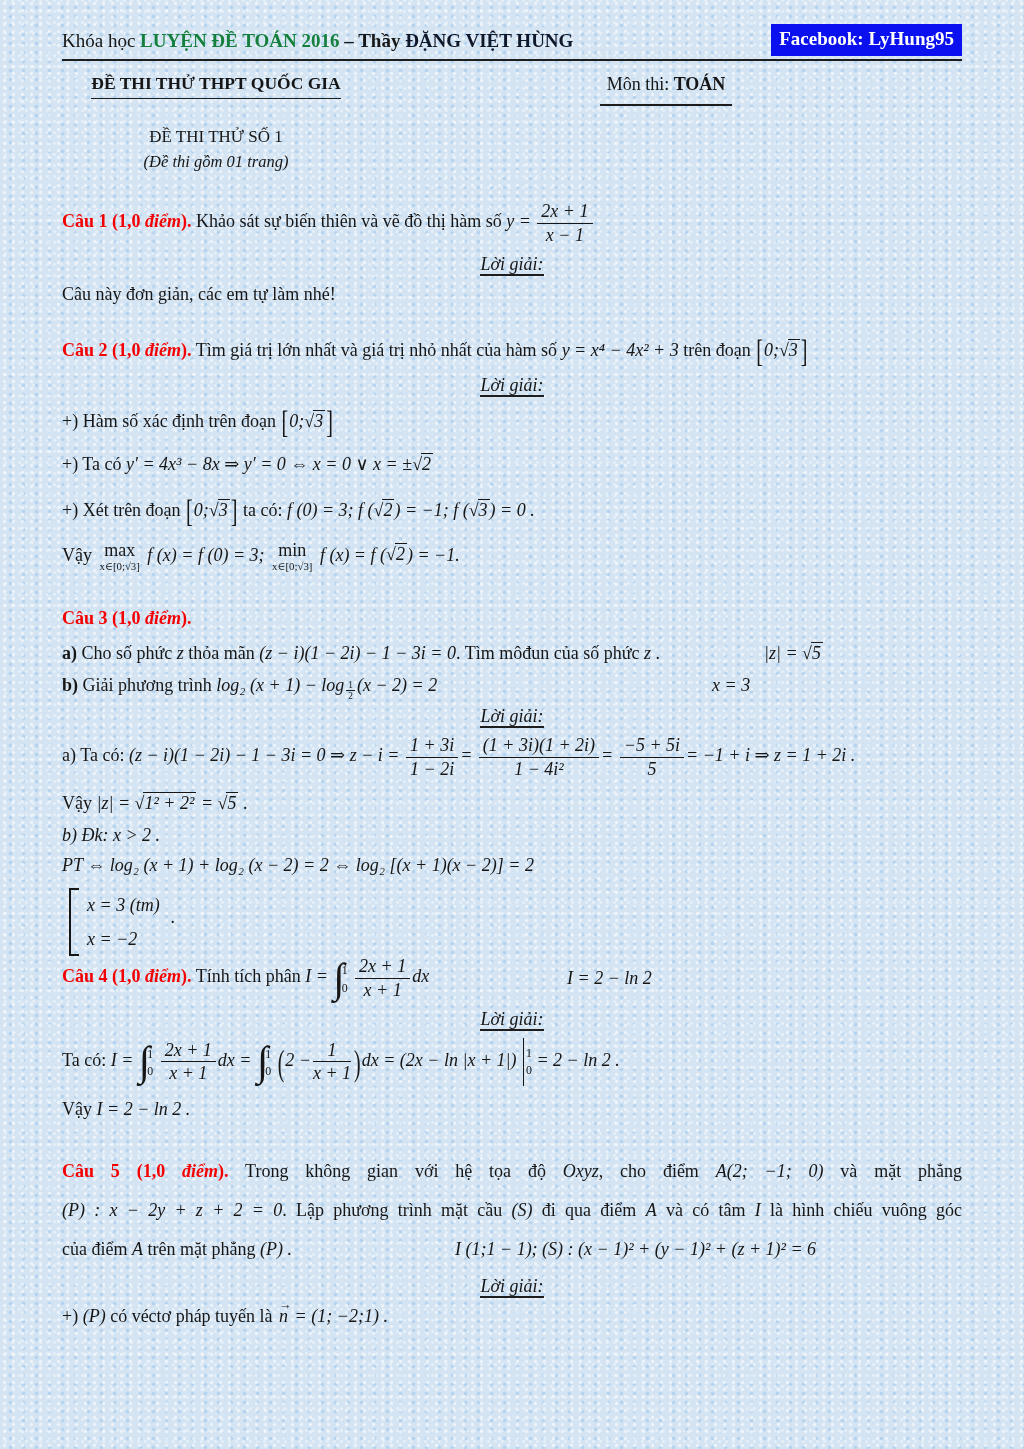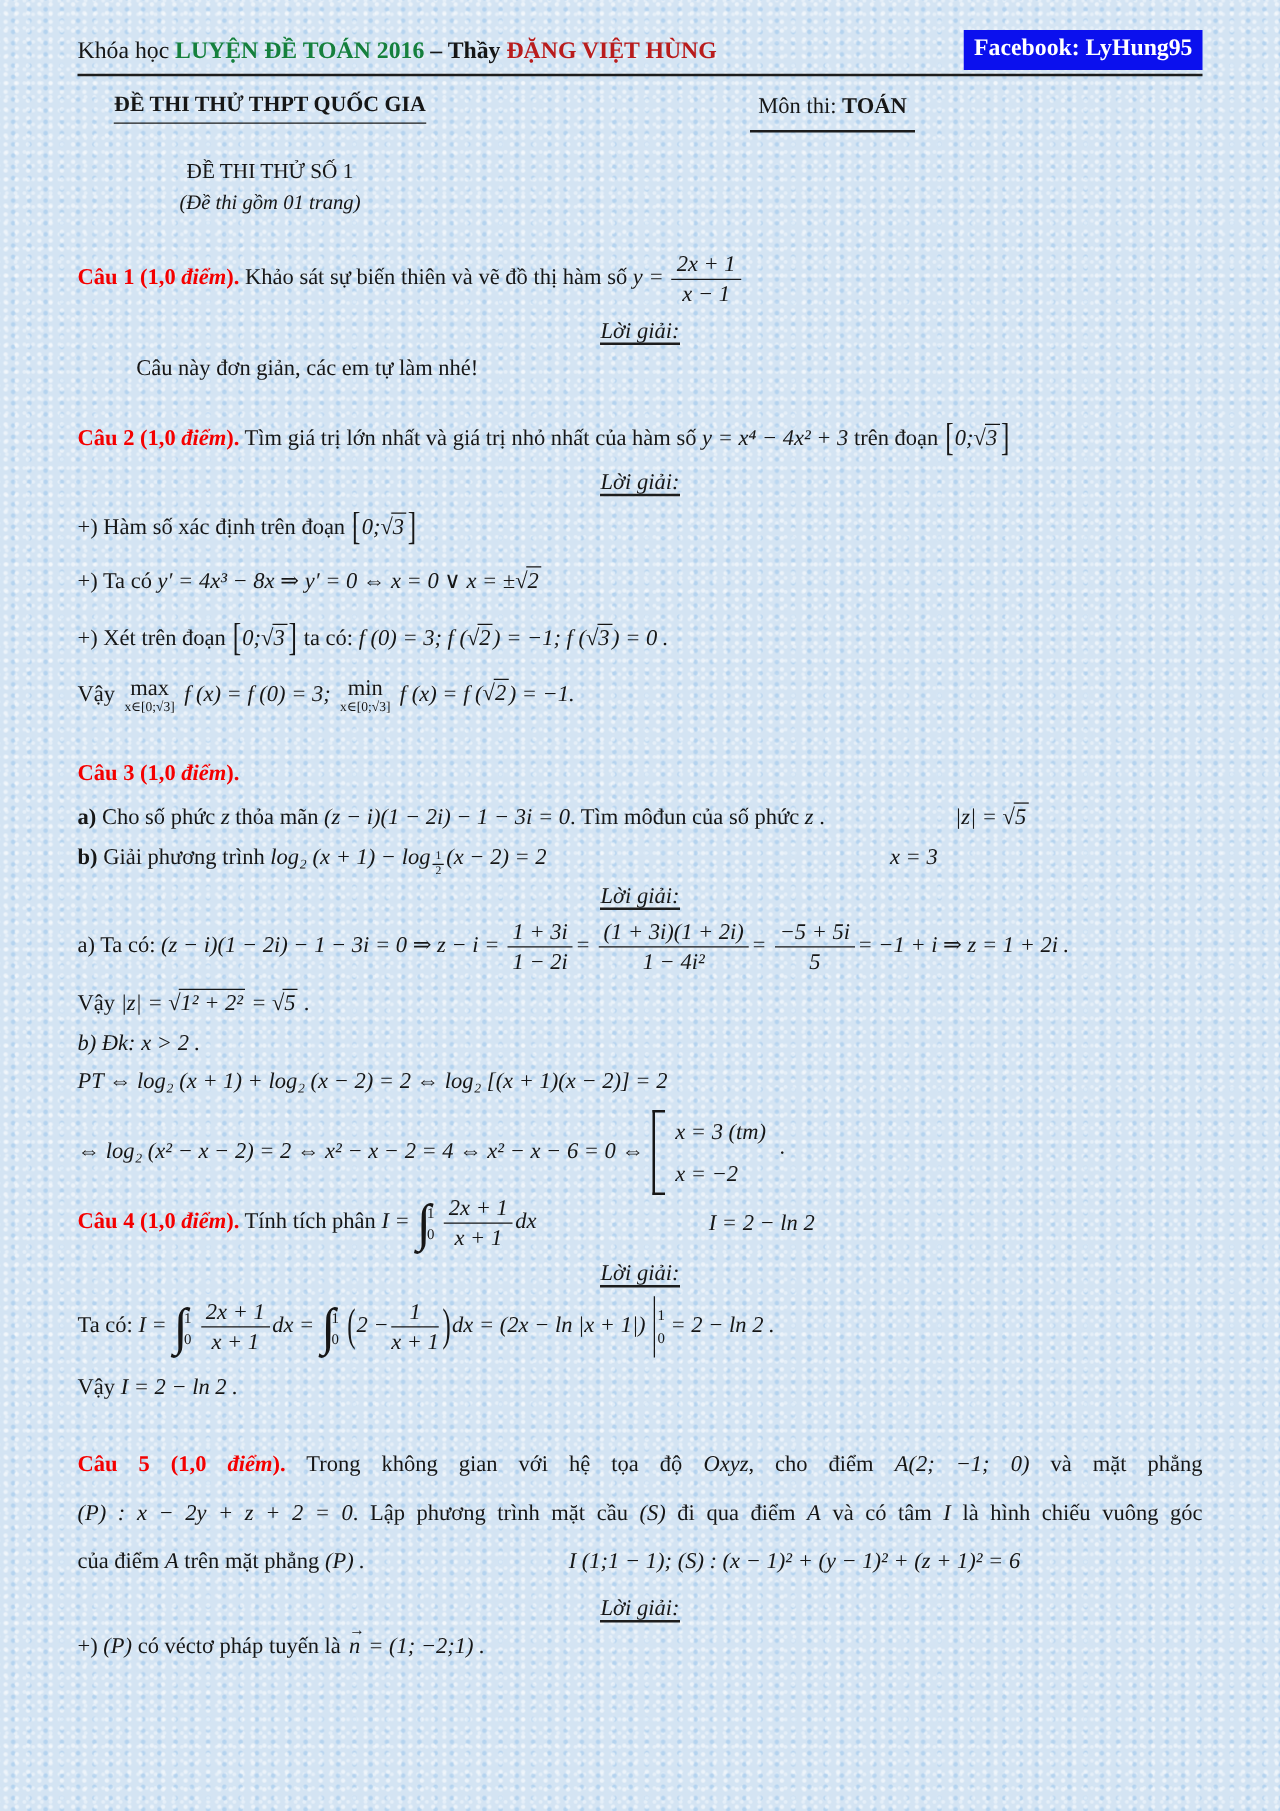--- a/index.html
+++ b/index.html
@@ -12,21 +12,21 @@
       radial-gradient(circle, rgba(255,255,255,0.55) 0 1.2px, transparent 2.2px),
       radial-gradient(circle, rgba(148,193,234,0.5) 0 1.2px, transparent 2.4px),
       radial-gradient(circle, rgba(255,255,255,0.4) 0 1px, transparent 2px);
     background-size:9px 7px,13px 9px,7px 11px;
     background-position:0 0,4px 3px,2px 6px;
   }
   .page{padding:24px 62px 0 62px;}
   .b{font-weight:bold;}
   .it{font-style:italic;}
   .red{color:#15803d;}
-  .blue{color:#b91c1c;}
+  .blue{color:#0f172a;}
   .m{font-style:italic;}
 
   
   .header{display:flex;justify-content:space-between;align-items:flex-start;}
   .header-left{font-size:19px;white-space:nowrap;padding-top:3px;}
   .fb-badge{background:#0b10ee;color:#ffffff;font-weight:bold;font-size:19px;padding:1px 8px 3px 8px;}
   .header-rule{border-bottom:2px solid #1d1d1d;margin-top:3px;}
 
   
   .title-block{display:flex;margin-top:9px;}
@@ -80,21 +80,21 @@
   .tfn{display:block;border-bottom:1px solid #161616;padding:0 2px;}
   .tfd{display:block;}
 
   .vec{position:relative;font-style:italic;display:inline-block;padding:0 2px;}
   .vec-arrow{position:absolute;top:-0.62em;left:2px;font-size:0.7em;font-style:normal;}
 
   .jline{text-align:justify;text-align-last:justify;line-height:2.15;}
 
   
   .q1row{margin-top:28px;}
-  .note-row{margin-top:4px;margin-left:47px;}
+  .note-row{margin-top:4px;}
   .q2row{margin-top:30px;}
   .q2s1{margin-top:10px;}
   .q2s2{margin-top:14px;}
   .q2s3{margin-top:20px;}
   .q2s4{margin-top:14px;}
   .q3label-row{margin-top:34px;}
   .q3a-row{margin-top:8px;}
   .q3b-row{margin-top:6px;}
   .q3sa-row{margin-top:6px;}
   .q3sa2-row{margin-top:10px;}
@@ -181,21 +181,21 @@
     <span class="frac"><span class="fn m">1 + 3i</span><span class="fd m">1 − 2i</span></span><span class="m">=</span>
     <span class="frac"><span class="fn m">(1 + 3i)(1 + 2i)</span><span class="fd m">1 − 4i²</span></span><span class="m">=</span>
     <span class="frac"><span class="fn m">−5 + 5i</span><span class="fd m">5</span></span><span class="m">= −1 + i ⇒ z = 1 + 2i .</span>
   </div>
   <div class="row q3sa2-row">
     <span>Vậy </span><span class="m">|z| = </span><span class="sqrt"><span class="rad">√</span><span class="sq">1² + 2²</span></span><span class="m"> = </span><span class="sqrt"><span class="rad">√</span><span class="sq">5</span></span><span> .</span>
   </div>
   <div class="row q3sb1-row"><span class="m">b) Đk: x &gt; 2 .</span></div>
   <div class="row q3sb2-row"><span class="m">PT ⇔ log₂ (x + 1) + log₂ (x − 2) = 2 ⇔ log₂ [(x + 1)(x − 2)] = 2</span></div>
   <div class="row q3sb3-row">
-    <span class="m">⇔ log₂ (x² − x − 2) = 2 ⇔ x² − x − 2 = 4 ⇔ x² − x − 6 = 0 ⇔</span><span class="cases">
+    <span class="cases">
         <span class="cbr"></span>
         <span class="cbody">
           <span class="crow">x = 3 (tm)</span>
           <span class="crow">x = −2</span>
         </span>
       </span><span style="vertical-align:middle;margin-left:10px;">·</span>
   </div>
 
   <div class="row q4row">
     <span class="qlabel"><span>Câu 4 (1,0 </span><span class="it">điểm</span><span>).</span></span><span> Tính tích phân </span><span class="m">I =</span>

